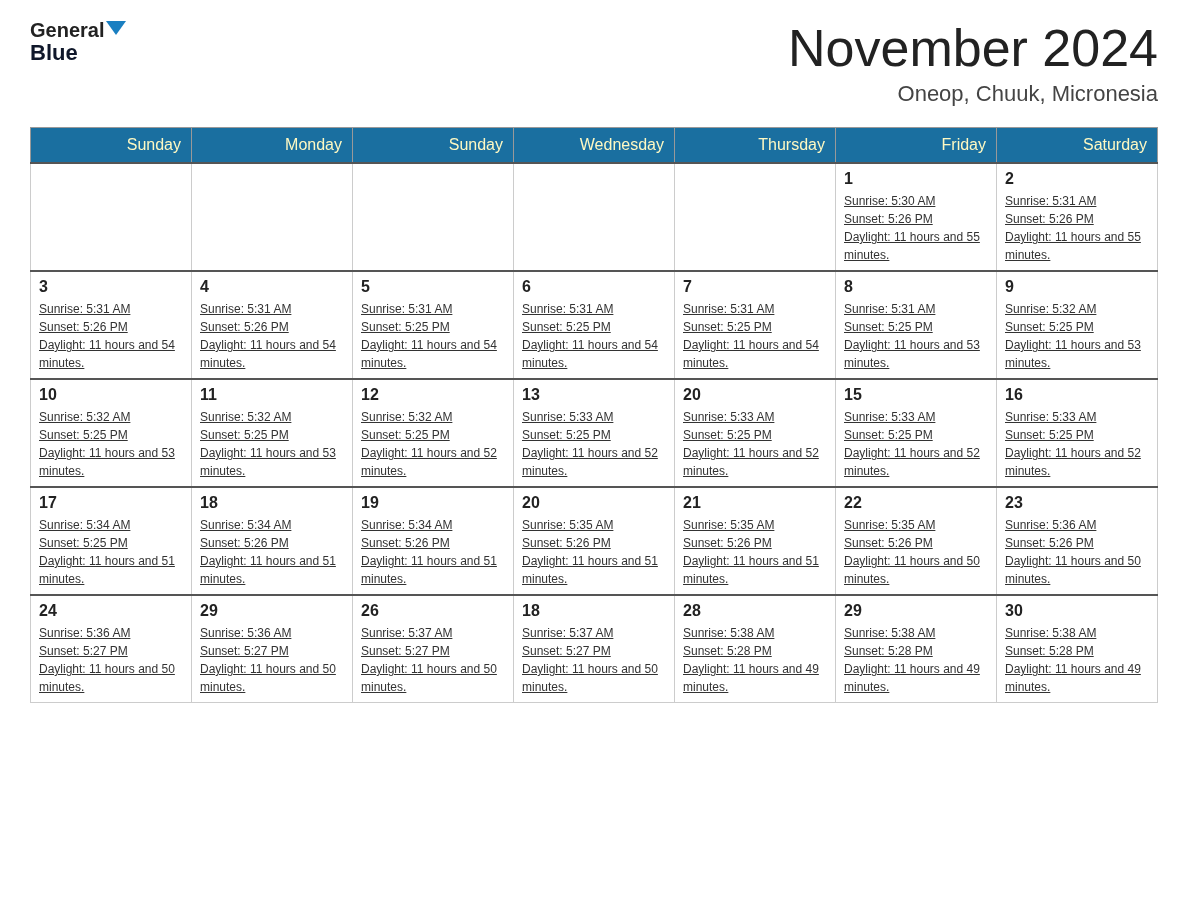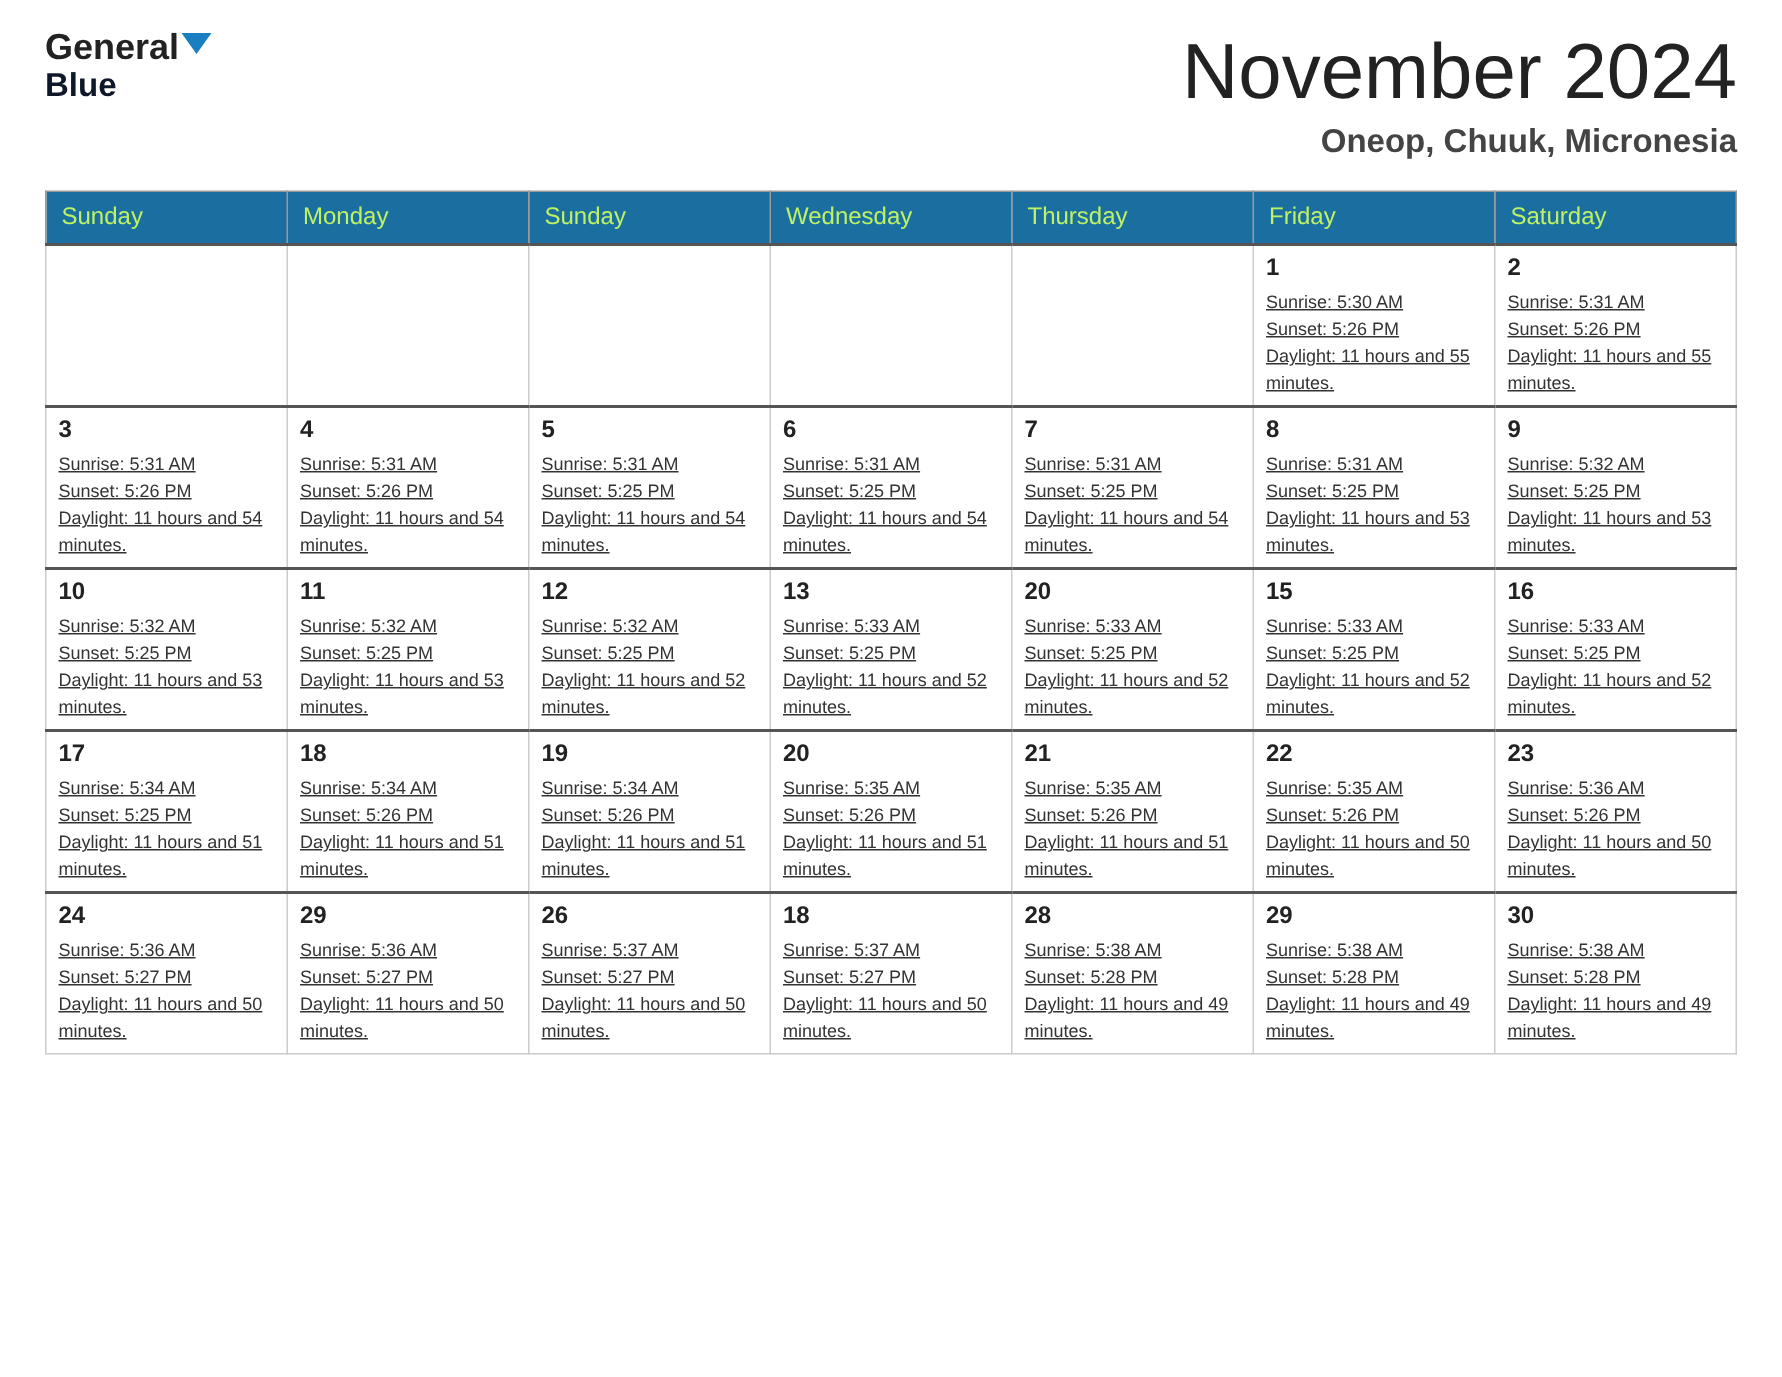--- a/index.html
+++ b/index.html
@@ -16,21 +16,21 @@
       justify-content: space-between;
       align-items: flex-start;
       margin-bottom: 20px;
     }
     .logo-area {
       display: flex;
       flex-direction: column;
       align-items: flex-start;
     }
     .logo-text {
-      font-size: 24px;
+      font-size: 20px;
       font-weight: bold;
       color: #222;
       line-height: 1;
     }
     .logo-triangle {
       display: inline-block;
       width: 0;
       height: 0;
       border-left: 10px solid transparent;
       border-right: 10px solid transparent;
@@ -53,34 +53,33 @@
     .month-title {
       font-size: 52px;
       font-weight: normal;
       color: #222;
       line-height: 1.1;
     }
     .location-title {
       font-size: 22px;
       color: #444;
       margin-top: 4px;
-      font-weight: bold;
     }
     .calendar-table {
       width: 100%;
       border-collapse: collapse;
       border: 1px solid #999;
     }
     .calendar-table th {
       background-color: #1a6fa0;
-      color: #bef264;
+      color: #fef9c3;
       font-size: 16px;
       font-weight: normal;
       padding: 8px 10px;
-      text-align: left;
+      text-align: right;
       border: 1px solid #999;
     }
     .calendar-table td {
       vertical-align: top;
       padding: 6px 8px;
       border: 1px solid #ccc;
       width: calc(100% / 7);
       min-height: 100px;
       background: #fff;
     }

